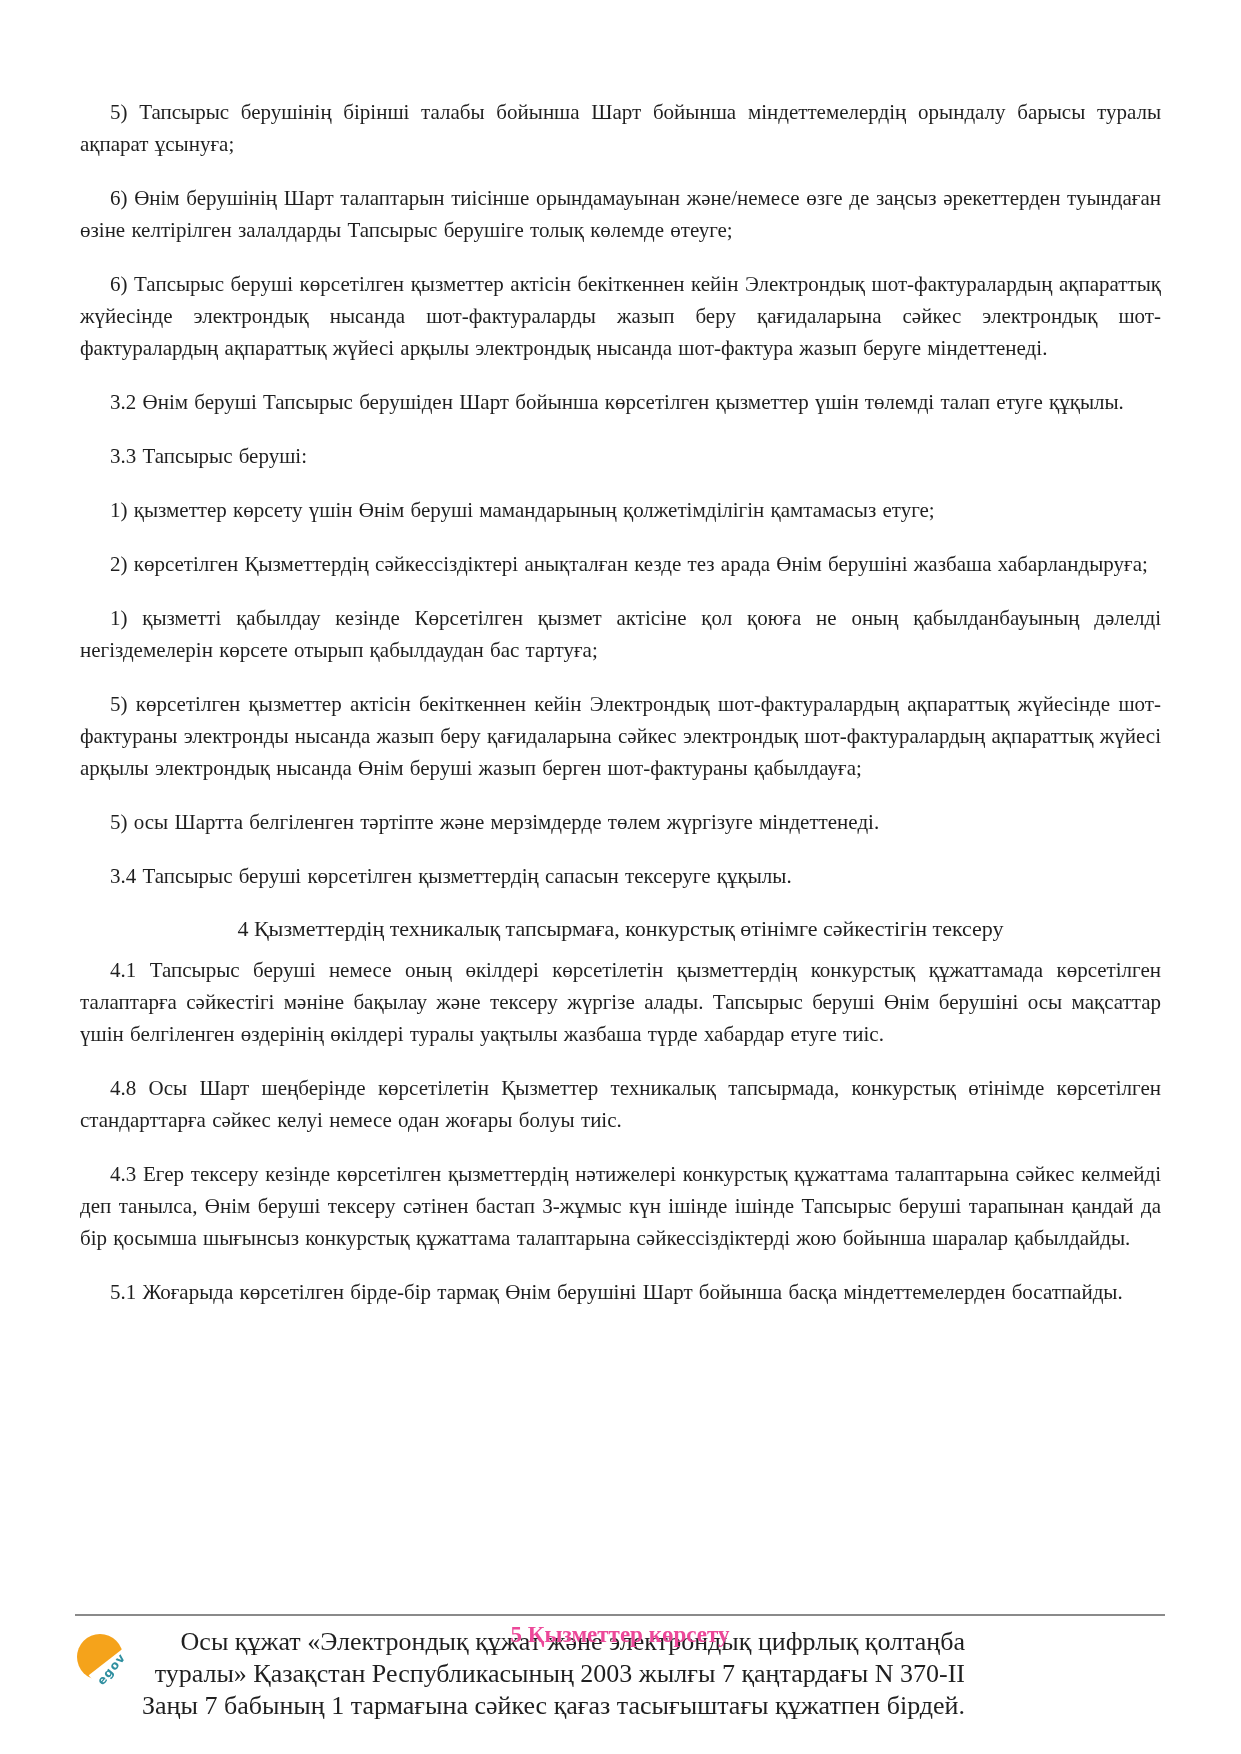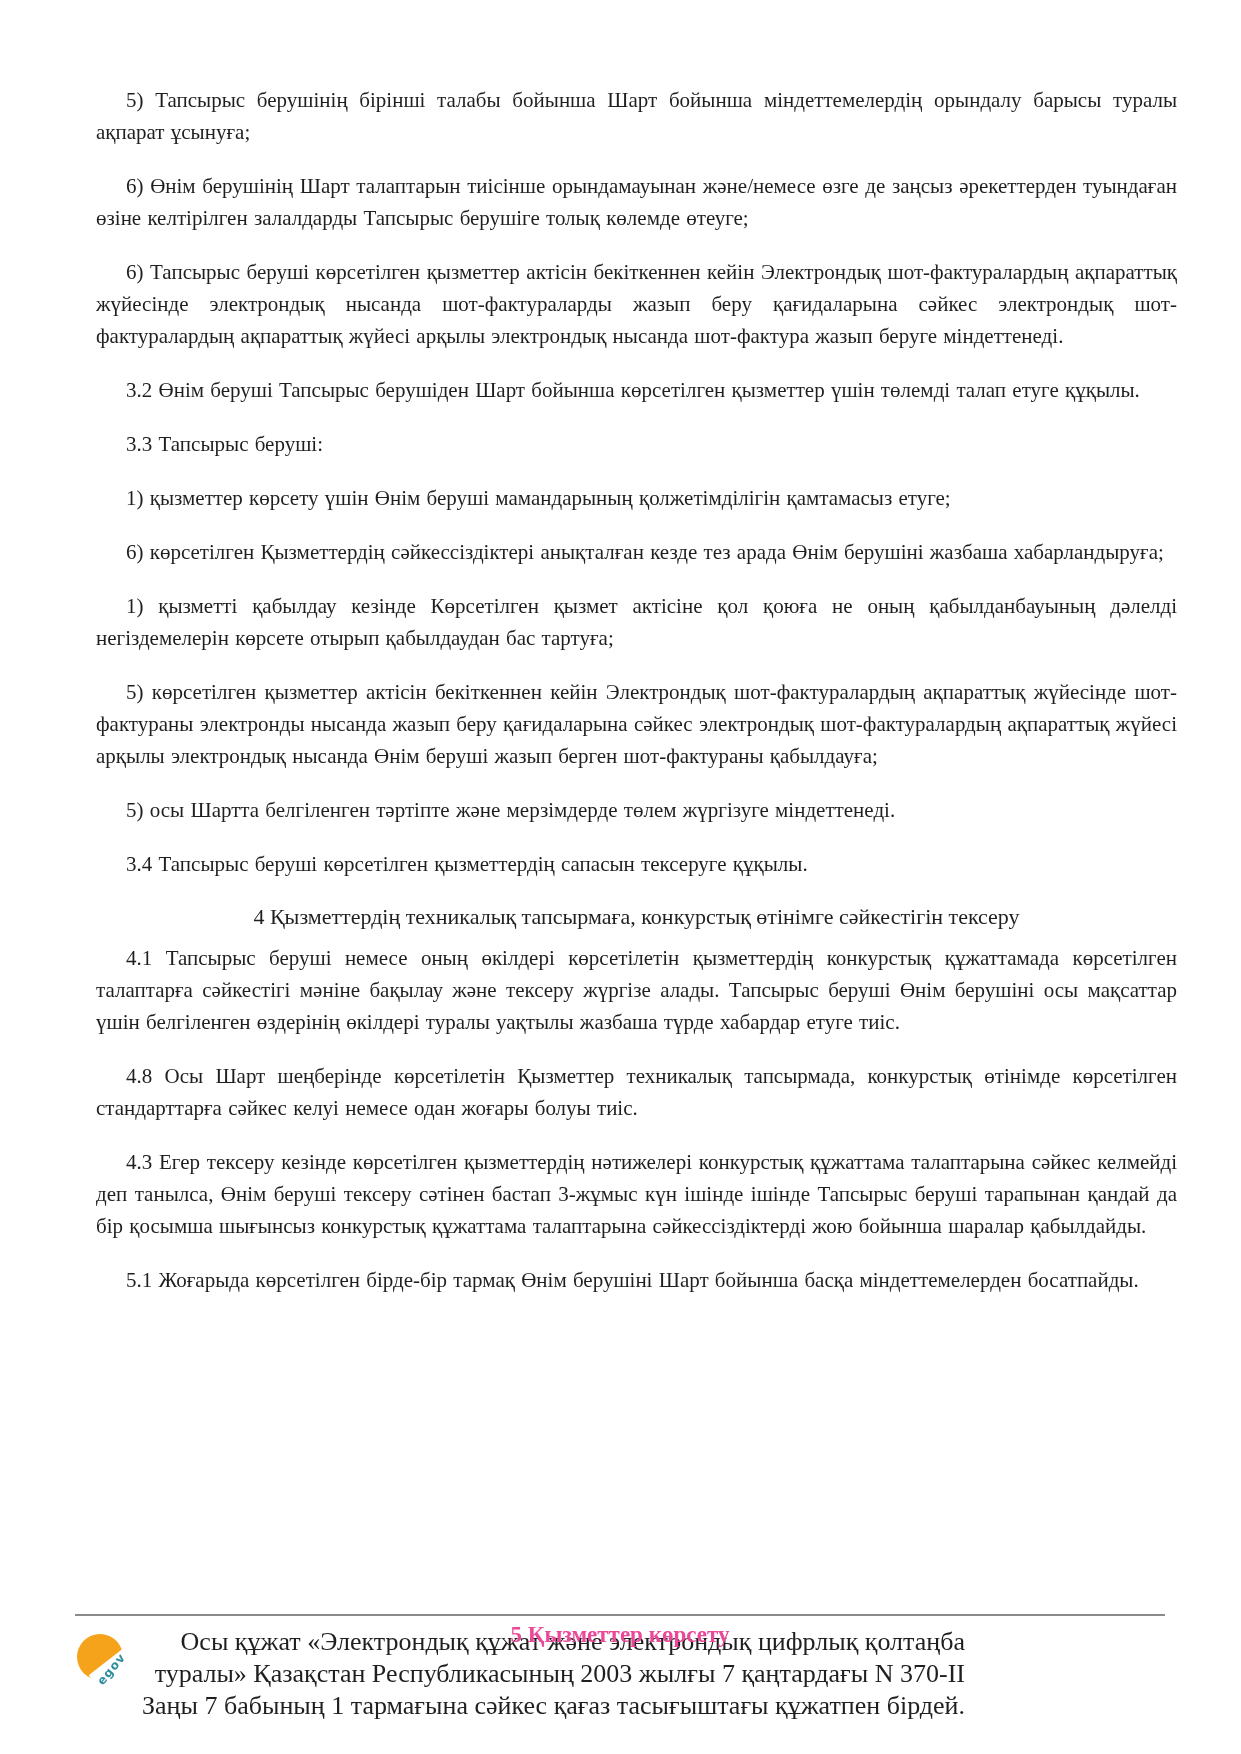--- a/index.html
+++ b/index.html
@@ -12,24 +12,23 @@
     width: 1241px;
     height: 1754px;
     margin: 0 auto;
     background: #ffffff;
     overflow: hidden;
     font-family: "Liberation Serif", "DejaVu Serif", serif;
     color: #1f1f1f;
   }
   .content {
     position: absolute;
-    top: 84px;
+    top: 96px;
     left: 80px;
     width: 1081px;
-    margin-left: 16px;
   }
   .para {
     margin: 0 0 22px 0;
     font-size: 21px;
     line-height: 32px;
     text-align: justify;
     text-indent: 30px;
     word-spacing: 1px;
   }
   .section-heading {
@@ -116,21 +115,21 @@
 
 <div class="page">
 
   <main class="content">
     <p class="para">5) Тапсырыс берушінің бірінші талабы бойынша Шарт бойынша міндеттемелердің орындалу барысы туралы ақпарат ұсынуға;</p>
     <p class="para">6) Өнім берушінің Шарт талаптарын тиісінше орындамауынан және/немесе өзге де заңсыз әрекеттерден туындаған өзіне келтірілген залалдарды Тапсырыс берушіге толық көлемде өтеуге;</p>
     <p class="para">6) Тапсырыс беруші көрсетілген қызметтер актісін бекіткеннен кейін Электрондық шот-фактуралардың ақпараттық жүйесінде электрондық нысанда шот-фактураларды жазып беру қағидаларына сәйкес электрондық шот-фактуралардың ақпараттық жүйесі арқылы электрондық нысанда шот-фактура жазып беруге міндеттенеді.</p>
     <p class="para">3.2 Өнім беруші Тапсырыс берушіден Шарт бойынша көрсетілген қызметтер үшін төлемді талап етуге құқылы.</p>
     <p class="para">3.3 Тапсырыс беруші:</p>
     <p class="para">1) қызметтер көрсету үшін Өнім беруші мамандарының қолжетімділігін қамтамасыз етуге;</p>
-    <p class="para">6) көрсетілген Қызметтердің сәйкессіздіктері анықталған кезде тез арада Өнім берушіні жазбаша хабарландыруға;</p>
+    <p class="para">2) көрсетілген Қызметтердің сәйкессіздіктері анықталған кезде тез арада Өнім берушіні жазбаша хабарландыруға;</p>
     <p class="para">1) қызметті қабылдау кезінде Көрсетілген қызмет актісіне қол қоюға не оның қабылданбауының дәлелді негіздемелерін көрсете отырып қабылдаудан бас тартуға;</p>
     <p class="para">5) көрсетілген қызметтер актісін бекіткеннен кейін Электрондық шот-фактуралардың ақпараттық жүйесінде шот-фактураны электронды нысанда жазып беру қағидаларына сәйкес электрондық шот-фактуралардың ақпараттық жүйесі арқылы электрондық нысанда Өнім беруші жазып берген шот-фактураны қабылдауға;</p>
     <p class="para">5) осы Шартта белгіленген тәртіпте және мерзімдерде төлем жүргізуге міндеттенеді.</p>
     <p class="para">3.4 Тапсырыс беруші көрсетілген қызметтердің сапасын тексеруге құқылы.</p>
     <h2 class="section-heading">4 Қызметтердің техникалық тапсырмаға, конкурстық өтінімге сәйкестігін тексеру</h2>
     <p class="para">4.1 Тапсырыс беруші немесе оның өкілдері көрсетілетін қызметтердің конкурстық құжаттамада көрсетілген талаптарға сәйкестігі мәніне бақылау және тексеру жүргізе алады. Тапсырыс беруші Өнім берушіні осы мақсаттар үшін белгіленген өздерінің өкілдері туралы уақтылы жазбаша түрде хабардар етуге тиіс.</p>
     <p class="para">4.8 Осы Шарт шеңберінде көрсетілетін Қызметтер техникалық тапсырмада, конкурстық өтінімде көрсетілген стандарттарға сәйкес келуі немесе одан жоғары болуы тиіс.</p>
     <p class="para">4.3 Егер тексеру кезінде көрсетілген қызметтердің нәтижелері конкурстық құжаттама талаптарына сәйкес келмейді деп танылса, Өнім беруші тексеру сәтінен бастап 3-жұмыс күн ішінде ішінде Тапсырыс беруші тарапынан қандай да бір қосымша шығынсыз конкурстық құжаттама талаптарына сәйкессіздіктерді жою бойынша шаралар қабылдайды.</p>
     <p class="para">5.1 Жоғарыда көрсетілген бірде-бір тармақ Өнім берушіні Шарт бойынша басқа міндеттемелерден босатпайды.</p>
   </main>

